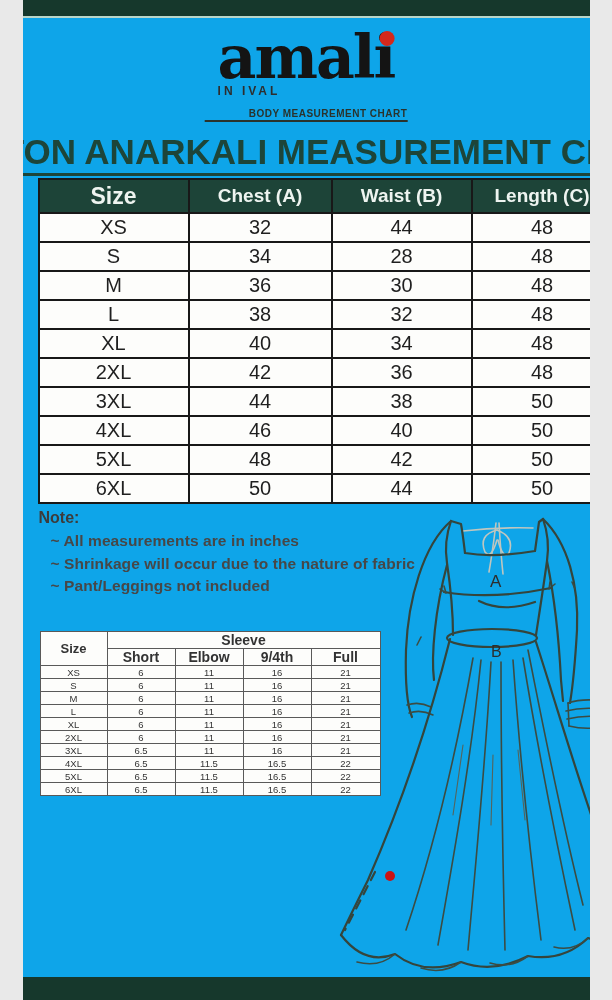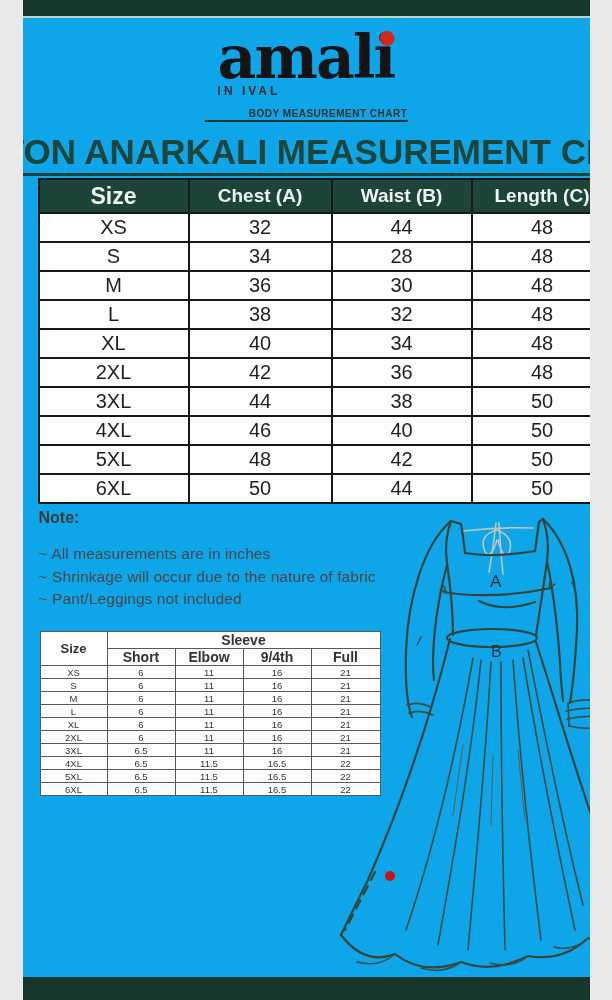--- a/index.html
+++ b/index.html
@@ -42,23 +42,23 @@
   table.main-table th, table.main-table td {
     border:2px solid #181818; text-align:center; vertical-align:middle;
     font-family:"Liberation Sans", sans-serif;
   }
   table.main-table th { background:#1d4438; color:#eef4f0; height:34px; font-size:19px; font-weight:bold; }
   table.main-table th.size-h { font-size:23px; }
   table.main-table td { height:29px; font-size:20px; color:#1f1f1f; background:#fdfdfb; }
 
   
   .notes { position:absolute; left:16px; top:509px; width:390px; color:#3c3c3c; }
-  .notes .note-label { font-size:16px; font-weight:bold; margin-bottom:16px; }
+  .notes .note-label { font-size:16px; font-weight:bold; margin-bottom:3px; }
   .notes ul { list-style:none; }
-  .notes li { font-size:15.5px; line-height:22.5px; font-weight:normal; color:#474747; letter-spacing:0.1px; }
+  .notes li { font-size:15.5px; line-height:22.5px; font-weight:bold; color:#474747; letter-spacing:0.1px;margin-left:12px; }
 
   
   table.sleeve-table {
     position:absolute; left:17px; top:631px; width:340px;
     border-collapse:collapse; table-layout:fixed; background:#fdfdfb;
   }
   table.sleeve-table th, table.sleeve-table td {
     border:1px solid #595959; text-align:center; vertical-align:middle; color:#333;
   }
   table.sleeve-table th { font-size:14px; font-weight:bold; height:16px; }

